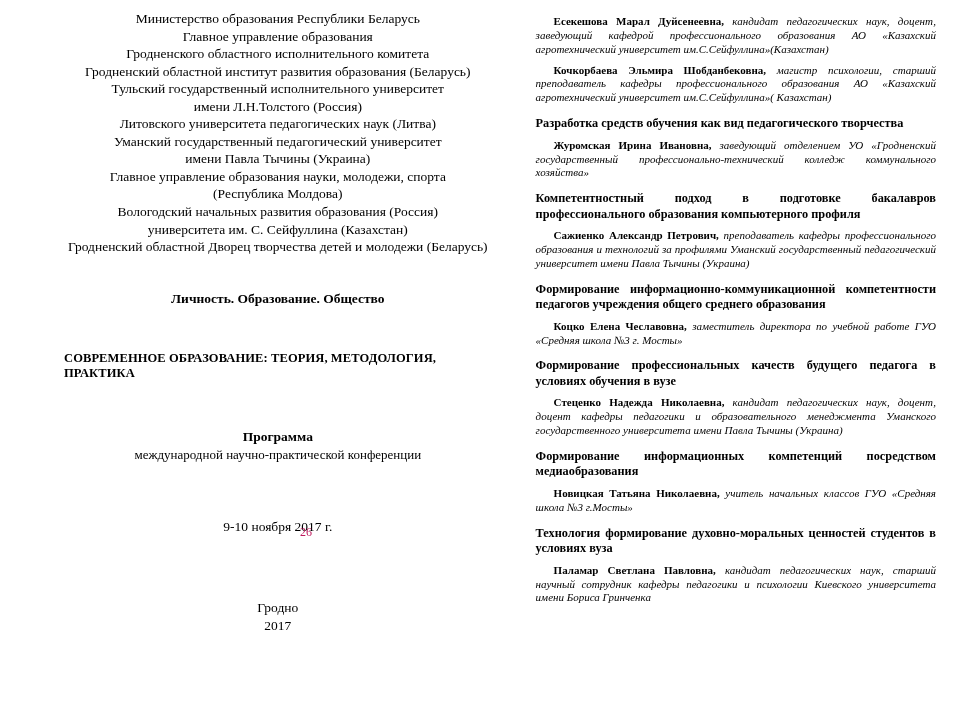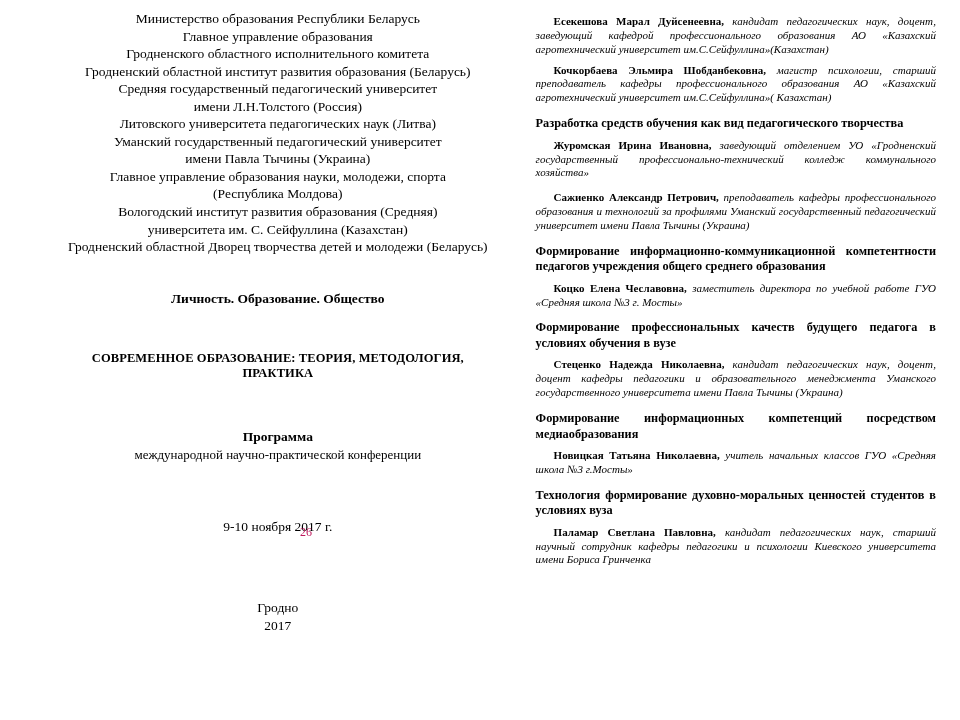--- a/index.html
+++ b/index.html
@@ -48,21 +48,20 @@
   }
 
   .title-lines {
     text-align: center;
     font-weight: bold;
     font-size: 13.5px;
     margin-top: 34px;
     line-height: 1.3;
   }
   .subject-title {
-    text-align: center;
     font-weight: bold;
     font-size: 12.5px;
     margin-top: 44px;
     letter-spacing: 0.1px;
   }
   .program-title {
     text-align: center;
     font-weight: bold;
     font-size: 13.5px;
     margin-top: 48px;
@@ -131,28 +130,28 @@
 
 <div class="page">
 
   <div class="col col-left">
 
     <div class="org-block">
       <span class="org-line">Министерство образования Республики Беларусь</span>
       <span class="org-line">Главное управление образования</span>
       <span class="org-line">Гродненского областного исполнительного комитета</span>
       <span class="org-line">Гродненский областной институт развития образования (Беларусь)</span>
-      <span class="org-line">Средняя государственный педагогический университет</span>
+      <span class="org-line">Тульский государственный исполнительного университет</span>
       <span class="org-line">имени Л.Н.Толстого (Россия)</span>
       <span class="org-line">Литовского университета педагогических наук (Литва)</span>
       <span class="org-line">Уманский государственный педагогический университет</span>
       <span class="org-line">имени Павла Тычины (Украина)</span>
       <span class="org-line">Главное управление образования науки, молодежи, спорта</span>
       <span class="org-line">(Республика Молдова)</span>
-      <span class="org-line">Вологодский институт развития образования (Средняя)</span>
+      <span class="org-line">Вологодский начальных развития образования (Россия)</span>
       <span class="org-line">университета им. С. Сейфуллина (Казахстан)</span>
       <span class="org-line">Гродненский областной Дворец творчества детей и молодежи (Беларусь)</span>
     </div>
 
     <div class="title-lines">Личность. Образование. Общество</div>
 
     <div class="subject-title">СОВРЕМЕННОЕ ОБРАЗОВАНИЕ: ТЕОРИЯ, МЕТОДОЛОГИЯ, ПРАКТИКА</div>
 
     <div class="program-title">Программа</div>
     <div class="program-sub">международной научно-практической конференции</div>
@@ -178,20 +177,21 @@
     </div>
 
     <div class="entry">
       <div class="entry-title">Разработка средств обучения как вид педагогического творчества</div>
       <div class="entry-body indent">
         <span class="person">Журомская Ирина Ивановна,</span><span class="role"> заведующий отделением УО «Гродненский государственный профессионально-технический колледж коммунального хозяйства»</span>
       </div>
     </div>
 
     <div class="entry">
+      <div class="entry-title">Компетентностный подход в подготовке бакалавров профессионального образования компьютерного профиля</div>
       <div class="entry-body indent">
         <span class="person">Сажиенко Александр Петрович,</span><span class="role"> преподаватель кафедры профессионального образования и технологий за профилями Уманский государственный педагогический университет имени Павла Тычины (Украина)</span>
       </div>
     </div>
 
     <div class="entry">
       <div class="entry-title">Формирование информационно-коммуникационной компетентности педагогов учреждения общего среднего образования</div>
       <div class="entry-body indent">
         <span class="person">Коцко Елена Чеславовна,</span><span class="role"> заместитель директора по учебной работе ГУО «Средняя школа №3 г. Мосты»</span>
       </div>

